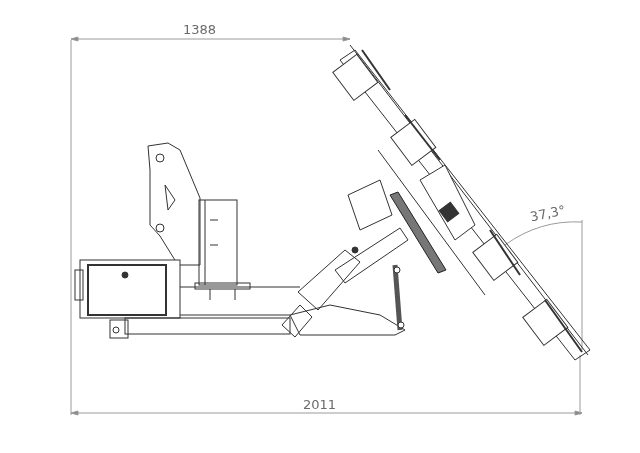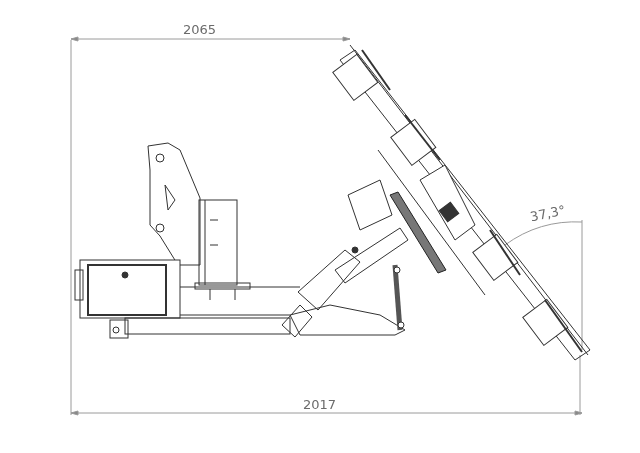--- a/index.html
+++ b/index.html
@@ -82,15 +82,15 @@
       <rect x="480" y="240" width="30" height="35" transform="rotate(-37 495 257)"></rect>
       <rect x="530" y="305" width="30" height="35" transform="rotate(-37 545 322)"></rect>
     </g>
     <line x1="362" y1="50" x2="390" y2="90" stroke-width="2"></line>
     <line x1="405" y1="115" x2="440" y2="160" stroke-width="2"></line>
     <line x1="490" y1="230" x2="520" y2="275" stroke-width="2"></line>
     <line x1="545" y1="300" x2="582" y2="352" stroke-width="2"></line>
   </g>
 </svg>
 
-<div class="dim-label" style="left:183px; top:22px;">2065</div>
+<div class="dim-label" style="left:183px; top:22px;">1388</div>
 <div class="dim-label" style="left:530px; top:206px; transform:rotate(-12deg);">37,3°</div>
-<div class="dim-label" style="left:303px; top:397px;">2017</div>
+<div class="dim-label" style="left:303px; top:397px;">2011</div>
 
 </body></html>

